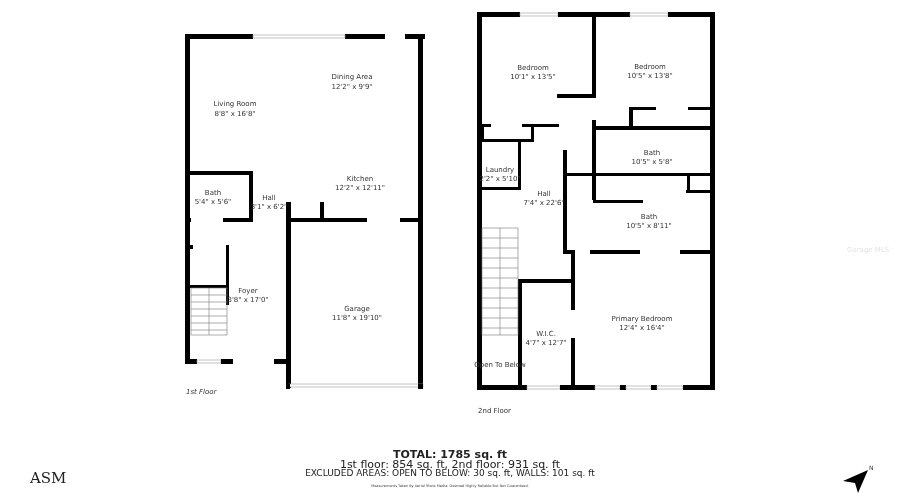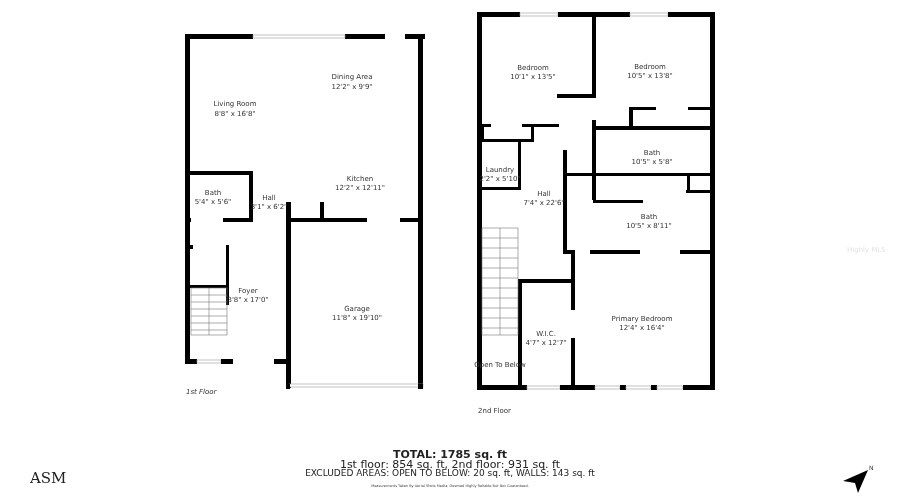--- a/index.html
+++ b/index.html
@@ -173,20 +173,20 @@
 
   <g>
     <polygon points="843,481 868,470 858,493 855,483" fill="#000"></polygon>
     <text x="869" y="470" font-size="6" fill="#333" font-family="DejaVu Sans, sans-serif">N</text>
   </g>
 </svg>
 
 <div class="floor-label" style="left:186px;top:388px;font-style:italic;">1st Floor</div>
 <div class="floor-label" style="left:478px;top:407px;">2nd Floor</div>
 
-<div class="watermark">Highly MLS</div>
+<div class="watermark">Garage MLS</div>
 
 <div class="summary total">TOTAL: 1785 sq. ft</div>
 <div class="summary line2">1st floor: 854 sq. ft, 2nd floor: 931 sq. ft</div>
-<div class="summary line3">EXCLUDED AREAS: OPEN TO BELOW: 20 sq. ft, WALLS: 143 sq. ft</div>
+<div class="summary line3">EXCLUDED AREAS: OPEN TO BELOW: 30 sq. ft, WALLS: 101 sq. ft</div>
 <div class="summary disclaimer">Measurements Taken By Aerial Shots Media. Deemed Highly Reliable But Not Guaranteed.</div>
 
 <div class="logo">ASM</div>
 
 </body></html>

